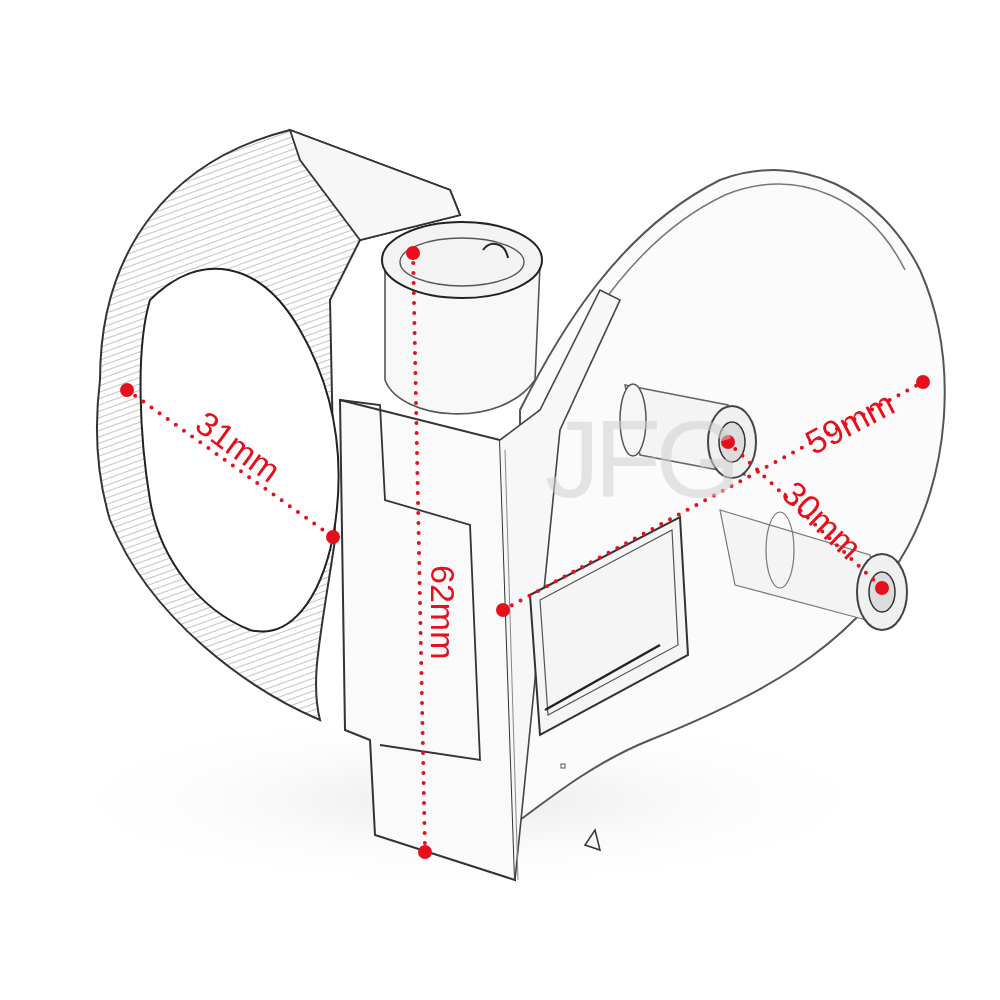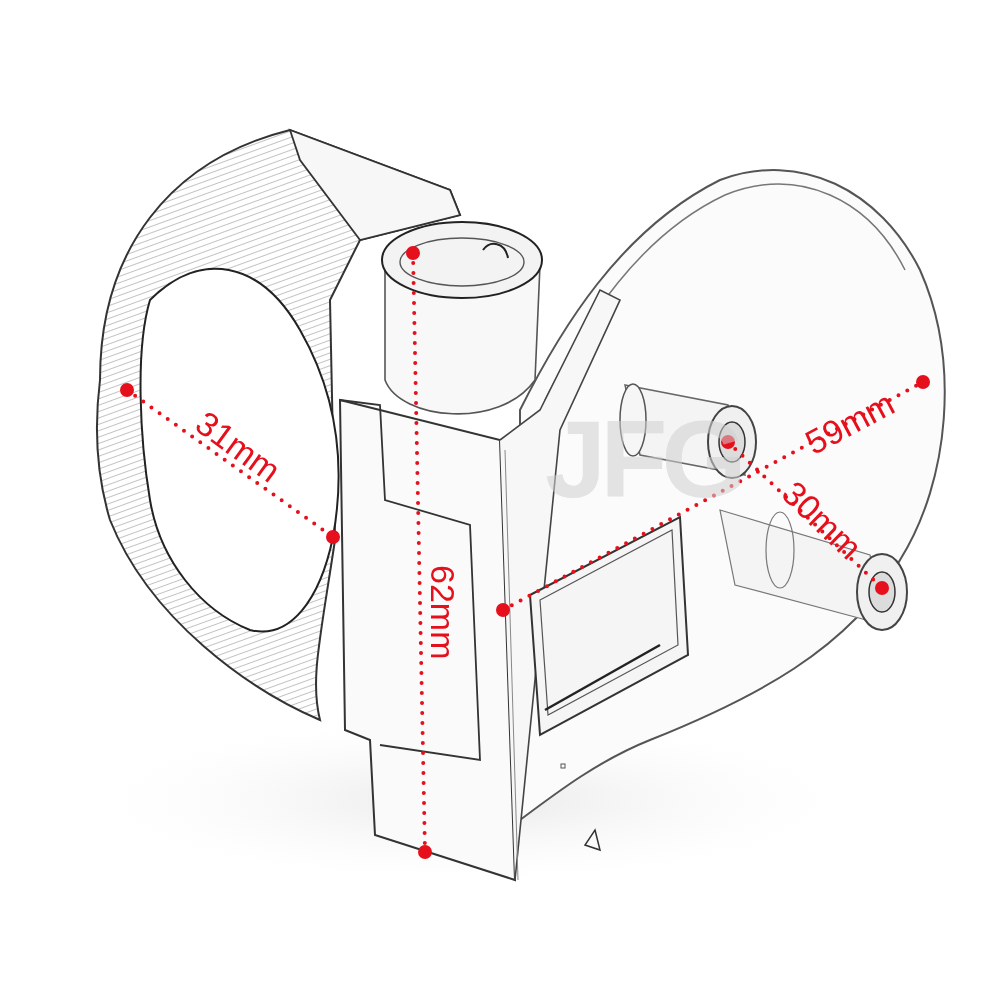--- a/index.html
+++ b/index.html
@@ -2,21 +2,21 @@
 <html><head>
 <meta charset="utf-8">
 <style>
   html, body { margin: 0; padding: 0; background: #ffffff; }
   body { width: 1000px; height: 1000px; position: relative; overflow: hidden;
          font-family: "Liberation Sans", sans-serif; }
   #stage { position: absolute; left: 0; top: 0; width: 1000px; height: 1000px; }
   .dim-label { position: absolute; color: #e5101c; font-family: "Liberation Sans", sans-serif;
                font-size: 34px; line-height: 1; white-space: nowrap; transform-origin: 0 0; }
   .watermark { position: absolute; color: #d0d0d0; font-family: "Liberation Sans", sans-serif;
-               font-weight: bold; font-size: 110px; opacity: 0.55; letter-spacing: -6px; }
+               font-weight: normal; font-size: 110px; opacity: 0.55; letter-spacing: -6px; }
 </style>
 </head>
 <body>
 
 <div id="stage">
   <svg width="1000" height="1000" viewBox="0 0 1000 1000">
     <defs>
       <pattern id="hatch" width="6" height="6" patternUnits="userSpaceOnUse" patternTransform="rotate(70)">
         <line x1="0" y1="0" x2="0" y2="6" stroke="#9a9a9a" stroke-width="1.2"></line>
       </pattern>

